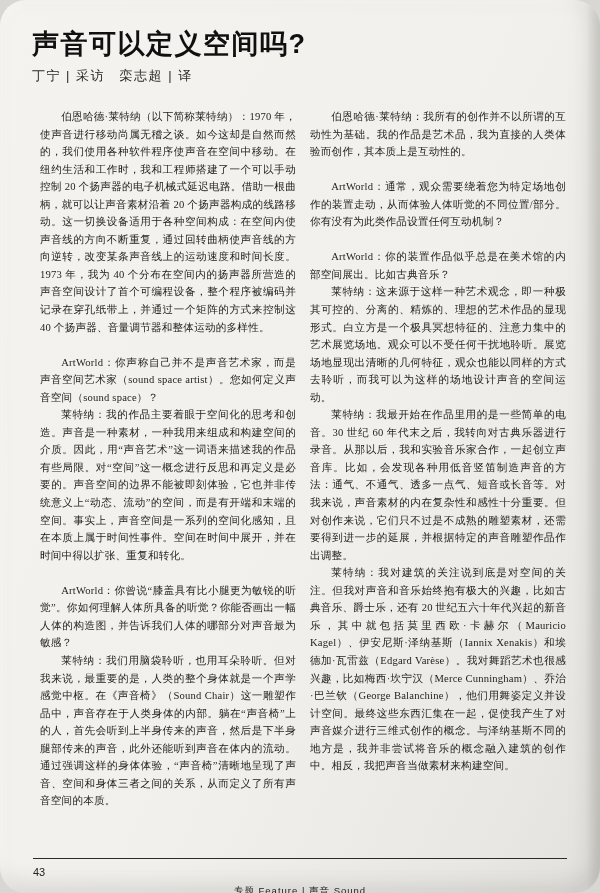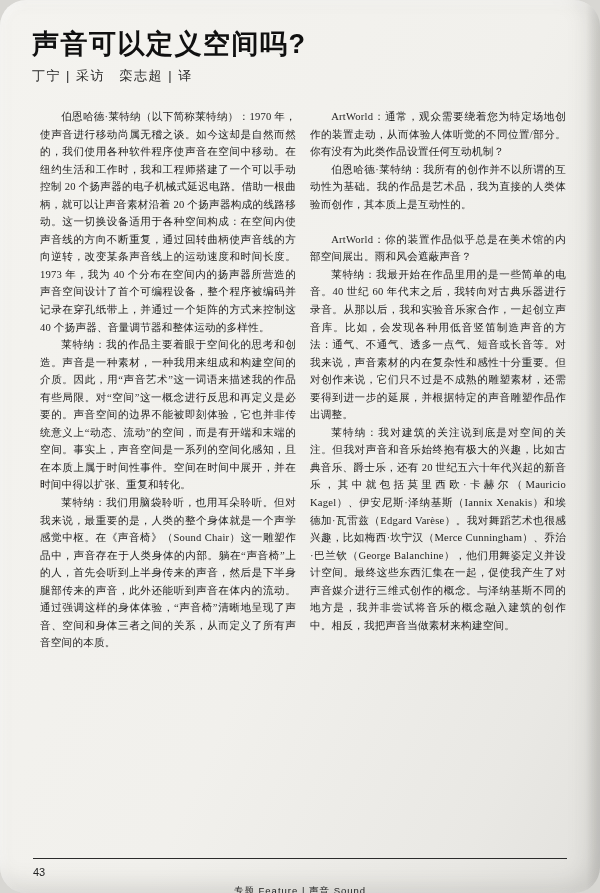--- a/index.html
+++ b/index.html
@@ -104,28 +104,31 @@
 
 <div class="page">
   <div class="masthead">
     <h1 class="title">声音可以定义空间吗?</h1>
     <div class="byline">丁宁 | 采访　栾志超 | 译</div>
   </div>
 
   <div class="columns">
     <div class="col">
         <p class="para answer">伯恩哈德·莱特纳（以下简称莱特纳）：1970 年，使声音进行移动尚属无稽之谈。如今这却是自然而然的，我们使用各种软件程序使声音在空间中移动。在纽约生活和工作时，我和工程师搭建了一个可以手动控制 20 个扬声器的电子机械式延迟电路。借助一根曲柄，就可以让声音素材沿着 20 个扬声器构成的线路移动。这一切换设备适用于各种空间构成：在空间内使声音线的方向不断重复，通过回转曲柄使声音线的方向逆转，改变某条声音线上的运动速度和时间长度。1973 年，我为 40 个分布在空间内的扬声器所营造的声音空间设计了首个可编程设备，整个程序被编码并记录在穿孔纸带上，并通过一个矩阵的方式来控制这 40 个扬声器、音量调节器和整体运动的多样性。</p>
+        <p class="para question">ArtWorld：你声称自己并不是声音艺术家，而是声音空间艺术家（sound space artist）。您如何定义声音空间（sound space）？</p>
         <p class="para answer">莱特纳：我的作品主要着眼于空间化的思考和创造。声音是一种素材，一种我用来组成和构建空间的介质。因此，用“声音艺术”这一词语来描述我的作品有些局限。对“空间”这一概念进行反思和再定义是必要的。声音空间的边界不能被即刻体验，它也并非传统意义上“动态、流动”的空间，而是有开端和末端的空间。事实上，声音空间是一系列的空间化感知，且在本质上属于时间性事件。空间在时间中展开，并在时间中得以扩张、重复和转化。</p>
+        <p class="para question">ArtWorld：你曾说“膝盖具有比小腿更为敏锐的听觉”。你如何理解人体所具备的听觉？你能否画出一幅人体的构造图，并告诉我们人体的哪部分对声音最为敏感？</p>
         <p class="para answer">莱特纳：我们用脑袋聆听，也用耳朵聆听。但对我来说，最重要的是，人类的整个身体就是一个声学感觉中枢。在《声音椅》（Sound Chair）这一雕塑作品中，声音存在于人类身体的内部。躺在“声音椅”上的人，首先会听到上半身传来的声音，然后是下半身腿部传来的声音，此外还能听到声音在体内的流动。通过强调这样的身体体验，“声音椅”清晰地呈现了声音、空间和身体三者之间的关系，从而定义了所有声音空间的本质。</p>
       </div>
     <div class="col">
+        <p class="para answer">伯恩哈德·莱特纳：我所有的创作并不以所谓的互动性为基础。我的作品是艺术品，我为直接的人类体验而创作，其本质上是互动性的。</p>
         <p class="para question">ArtWorld：通常，观众需要绕着您为特定场地创作的装置走动，从而体验人体听觉的不同位置/部分。你有没有为此类作品设置任何互动机制？</p>
-        <p class="para answer">伯恩哈德·莱特纳：我所有的创作并不以所谓的互动性为基础。我的作品是艺术品，我为直接的人类体验而创作，其本质上是互动性的。</p>
-        <p class="para question">ArtWorld：你的装置作品似乎总是在美术馆的内部空间展出。雨和风会遮蔽声音？</p>
-        <p class="para answer">莱特纳：我最开始在作品里用的是一些简单的电音。40 世纪 60 年代末之后，我转向对古典乐器进行录音。从那以后，我和实验音乐家合作，一起创立声音库。比如，会发现各种用低音竖笛制造声音的方法：通气、不通气、透多一点气、短音或长音等。对我来说，声音素材的内在复杂性和感性十分重要。但对创作来说，它们只不过是不成熟的雕塑素材，还需要得到进一步的延展，并根据特定的声音雕塑作品作出调整。</p>
+        <p class="para question">ArtWorld：你的装置作品似乎总是在美术馆的内部空间展出。比如古典音乐？</p>
+        <p class="para answer">莱特纳：这来源于这样一种艺术观念，即一种极其可控的、分离的、精炼的、理想的艺术作品的显现形式。白立方是一个极具冥想特征的、注意力集中的艺术展览场地。观众可以不受任何干扰地聆听。展览场地显现出清晰的几何特征，观众也能以同样的方式去聆听，而我可以为这样的场地设计声音的空间运动。</p>
+        <p class="para answer">莱特纳：我最开始在作品里用的是一些简单的电音。30 世纪 60 年代末之后，我转向对古典乐器进行录音。从那以后，我和实验音乐家合作，一起创立声音库。比如，会发现各种用低音竖笛制造声音的方法：通气、不通气、透多一点气、短音或长音等。对我来说，声音素材的内在复杂性和感性十分重要。但对创作来说，它们只不过是不成熟的雕塑素材，还需要得到进一步的延展，并根据特定的声音雕塑作品作出调整。</p>
         <p class="para answer">莱特纳：我对建筑的关注说到底是对空间的关注。但我对声音和音乐始终抱有极大的兴趣，比如古典音乐、爵士乐，还有 20 世纪五六十年代兴起的新音乐，其中就包括莫里西欧·卡赫尔（Mauricio Kagel）、伊安尼斯·泽纳基斯（Iannix Xenakis）和埃德加·瓦雷兹（Edgard Varèse）。我对舞蹈艺术也很感兴趣，比如梅西·坎宁汉（Merce Cunningham）、乔治·巴兰钦（George Balanchine），他们用舞姿定义并设计空间。最终这些东西汇集在一起，促使我产生了对声音媒介进行三维式创作的概念。与泽纳基斯不同的地方是，我并非尝试将音乐的概念融入建筑的创作中。相反，我把声音当做素材来构建空间。</p>
       </div>
   </div>
 
   <div class="footer">
     <div class="footer-inner">
       <span class="page-number">43</span>
       <span class="section-label">专题 Feature | 声音 Sound</span>
     </div>
   </div>

